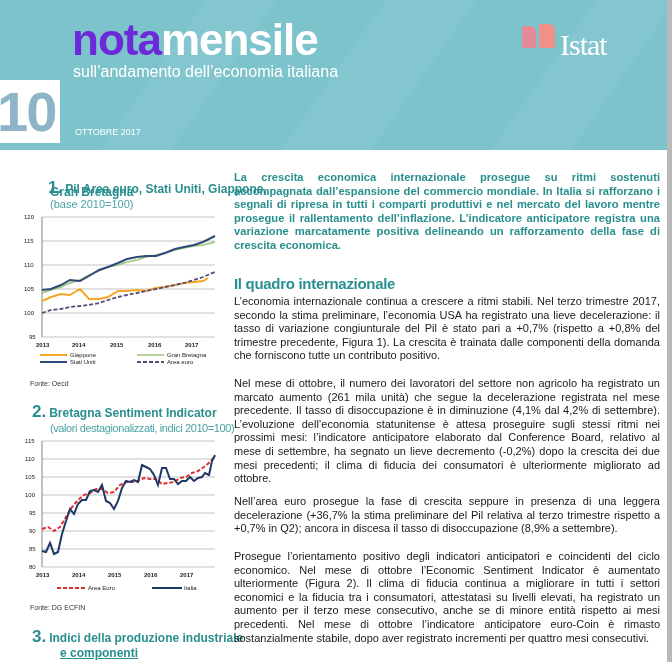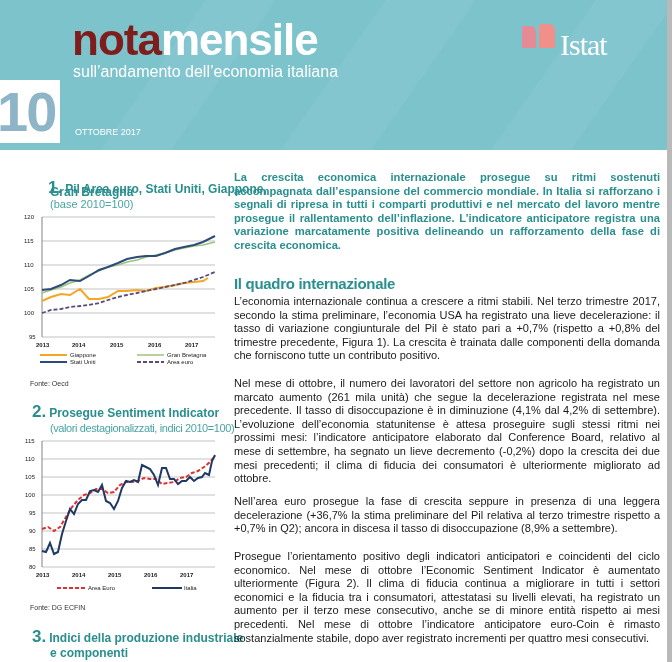--- a/index.html
+++ b/index.html
@@ -1,21 +1,21 @@
 <!DOCTYPE html>
 <html><head>
 <meta charset="utf-8">
 <style>
   html, body { margin:0; padding:0; }
   body { width:672px; height:662px; overflow:hidden; background:#ffffff; position:relative; font-family:"Liberation Sans", sans-serif; }
   .page-edge { position:absolute; right:0; top:0; width:5px; height:662px; background:#b9b9b9; }
   .header { position:absolute; left:0; top:0; width:667px; height:150px; background:#7dc3cc; overflow:hidden; }
   .header .stripe { position:absolute; background:rgba(255,255,255,0.06); transform:skewX(-35deg); }
   .brand { position:absolute; left:72px; top:18px; font-size:44px; line-height:44px; letter-spacing:-1px; }
-  .brand .nota { color:#7f1d1d; font-weight:bold; }
+  .brand .nota { color:#6d28d9; font-weight:bold; }
   .brand .mensile { color:#ffffff; font-weight:bold; }
   .subtitle { position:absolute; left:73px; top:63px; font-size:16px; color:#ffffff; }
   .issue-box { position:absolute; left:0; top:80px; width:60px; height:63px; background:#ffffff; }
   .issue-num { position:absolute; left:-3px; top:84px; font-size:56px; font-weight:bold; color:#8db5c7; letter-spacing:-2px; line-height:56px; }
   .issue-date { position:absolute; left:75px; top:127px; font-size:9px; color:#ffffff; }
   .logo { position:absolute; left:522px; top:20px; height:40px; }
   .logo .blk1 { position:absolute; left:0; top:6px; width:14px; height:22px; background:#e48b95; border-radius:2px 6px 0 0; }
   .logo .blk2 { position:absolute; left:17px; top:4px; width:16px; height:24px; background:#f19088; border-radius:2px 6px 0 0; }
   .logo .txt { position:absolute; left:38px; top:8px; font-family:"Liberation Serif", serif; font-size:30px; color:#ffffff; letter-spacing:-1px; }
 
@@ -89,21 +89,21 @@
     <text x="48" y="154">Stati Uniti</text>
     <line x1="115" y1="145" x2="142" y2="145" stroke="#9cc47a" stroke-width="1.5"></line>
     <text x="145" y="147">Gran Bretagna</text>
     <line x1="115" y1="152" x2="142" y2="152" stroke="#5b4a7a" stroke-width="1.8" stroke-dasharray="4,2"></line>
     <text x="145" y="154">Area euro</text>
   </g>
 </svg>
 <div class="source" style="left:30px;top:380px;">Fonte: Oecd</div>
 
 <div class="fig-title" style="top:405px;">
-  <span class="num">2.</span><span>Prosegue Sentiment Indicator</span>
+  <span class="num">2.</span><span>Bretagna Sentiment Indicator</span>
 </div>
 <div class="fig-sub" style="left:50px;top:422px;letter-spacing:-0.4px;">(valori destagionalizzati, indici 2010=100)</div>
 
 <svg class="chart" style="left:22px;top:437px;" width="200" height="160" viewBox="0 0 200 160">
   <g font-family="Liberation Sans, sans-serif" font-size="6" fill="#222">
     <g stroke="#9a9a9a" stroke-width="0.6">
       <line x1="20" y1="4" x2="193" y2="4"></line>
       <line x1="20" y1="22" x2="193" y2="22"></line>
       <line x1="20" y1="40" x2="193" y2="40"></line>
       <line x1="20" y1="58" x2="193" y2="58"></line>
@@ -132,20 +132,20 @@
     <text x="66" y="153">Area Euro</text>
     <line x1="130" y1="151" x2="160" y2="151" stroke="#1f3864" stroke-width="2"></line>
     <text x="162" y="153">Italia</text>
   </g>
 </svg>
 <div class="source" style="left:30px;top:604px;">Fonte: DG ECFIN</div>
 
 <div class="fig-title" style="top:630px;">
   <span class="num">3.</span><span>Indici della produzione industriale</span>
 </div>
-<div class="fig-title" style="top:647px;left:50px;">e componenti</div>
+<div class="fig-title" style="top:647px;left:60px;text-decoration:underline;">e componenti</div>
 
 <div class="lead">La crescita economica internazionale prosegue su ritmi sostenuti accompagnata dall’espansione del commercio mondiale. In Italia si rafforzano i segnali di ripresa in tutti i comparti produttivi e nel mercato del lavoro mentre prosegue il rallentamento dell’inflazione. L’indicatore anticipatore registra una variazione marcatamente positiva delineando un rafforzamento della fase di crescita economica.</div>
 <div class="section-title">Il quadro internazionale</div>
 <p class="body-p" style="top:295px;">L’economia internazionale continua a crescere a ritmi stabili. Nel terzo trimestre 2017, secondo la stima preliminare, l’economia USA ha registrato una lieve decelerazione: il tasso di variazione congiunturale del Pil è stato pari a +0,7% (rispetto a +0,8% del trimestre precedente, Figura 1). La crescita è trainata dalle componenti della domanda che forniscono tutte un contributo positivo.</p>
 <p class="body-p" style="top:377px;">Nel mese di ottobre, il numero dei lavoratori del settore non agricolo ha registrato un marcato aumento (261 mila unità) che segue la decelerazione registrata nel mese precedente. Il tasso di disoccupazione è in diminuzione (4,1% dal 4,2% di settembre). L’evoluzione dell’economia statunitense è attesa proseguire sugli stessi ritmi nei prossimi mesi: l’indicatore anticipatore elaborato dal Conference Board, relativo al mese di settembre, ha segnato un lieve decremento (-0,2%) dopo la crescita dei due mesi precedenti; il clima di fiducia dei consumatori è ulteriormente migliorato ad ottobre.</p>
 <p class="body-p" style="top:495px;">Nell’area euro prosegue la fase di crescita seppure in presenza di una leggera decelerazione (+36,7% la stima preliminare del Pil relativa al terzo trimestre rispetto a +0,7% in Q2); ancora in discesa il tasso di disoccupazione (8,9% a settembre).</p>
 <p class="body-p" style="top:550px;">Prosegue l’orientamento positivo degli indicatori anticipatori e coincidenti del ciclo economico. Nel mese di ottobre l’Economic Sentiment Indicator è aumentato ulteriormente (Figura 2). Il clima di fiducia continua a migliorare in tutti i settori economici e la fiducia tra i consumatori, attestatasi su livelli elevati, ha registrato un aumento per il terzo mese consecutivo, anche se di minore entità rispetto ai mesi precedenti. Nel mese di ottobre l’indicatore anticipatore euro-Coin è rimasto sostanzialmente stabile, dopo aver registrato incrementi per quattro mesi consecutivi.</p>
 
 </body></html>

